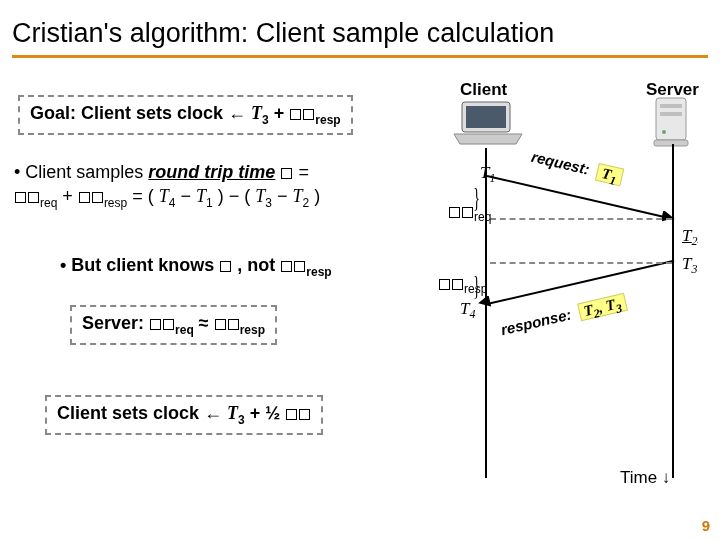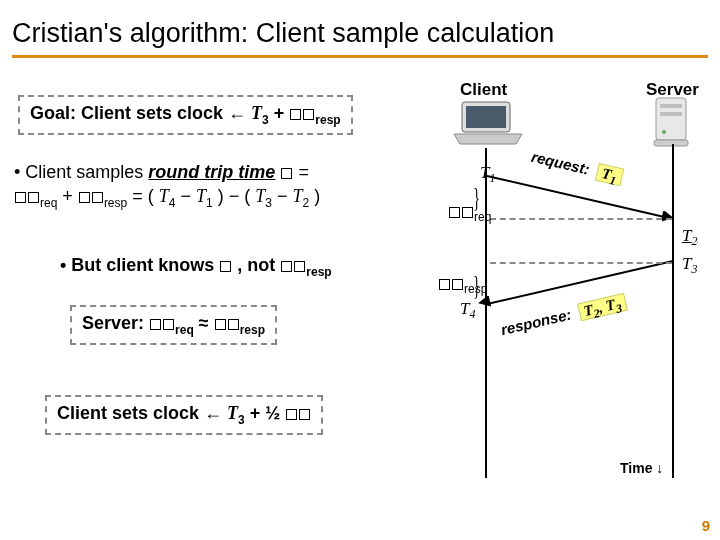--- a/index.html
+++ b/index.html
@@ -70,21 +70,21 @@
   .client-label { position: absolute; top: 80px; left: 460px; font-weight: bold; font-size: 17px; }
   .server-label { position: absolute; top: 80px; left: 646px; font-weight: bold; font-size: 17px; }
   .laptop { position: absolute; top: 100px; left: 448px; }
   .server { position: absolute; top: 96px; left: 650px; }
   .vline-c { position: absolute; top: 148px; left: 485px; width: 0; height: 330px; border-left: 2px solid #000; }
   .vline-s { position: absolute; top: 144px; left: 672px; width: 0; height: 334px; border-left: 2px solid #000; }
   .dash-h { position: absolute; border-top: 2px dashed #888; }
   .arrowline { position: absolute; height: 2px; background: #000; transform-origin: left center; }
   .t-lab { position: absolute; font-style: italic; font-family: "Times New Roman", serif; font-size: 17px; }
   .msg-lab { position: absolute; font-weight: bold; font-style: italic; font-size: 15px; }
-  .timearrow { position: absolute; font-weight: bold; font-size: 14px; }
+  .timearrow { position: absolute; font-weight: normal; font-size: 17px; margin-top: 8px; }
   .pageno { position: absolute; right: 10px; bottom: 6px; color: #cc7a00; font-weight: bold; font-size: 15px; }
   .brace { position: absolute; font-size: 28px; font-family: "Times New Roman", serif; transform: scaleX(0.5); }
   .delta-lab { position: absolute; font-family: Arial; font-size: 15px; }
 </style>
 </head>
 <body>
 
 <div class="title">Cristian's algorithm: Client sample calculation</div>
 <div class="hr"></div>
 

